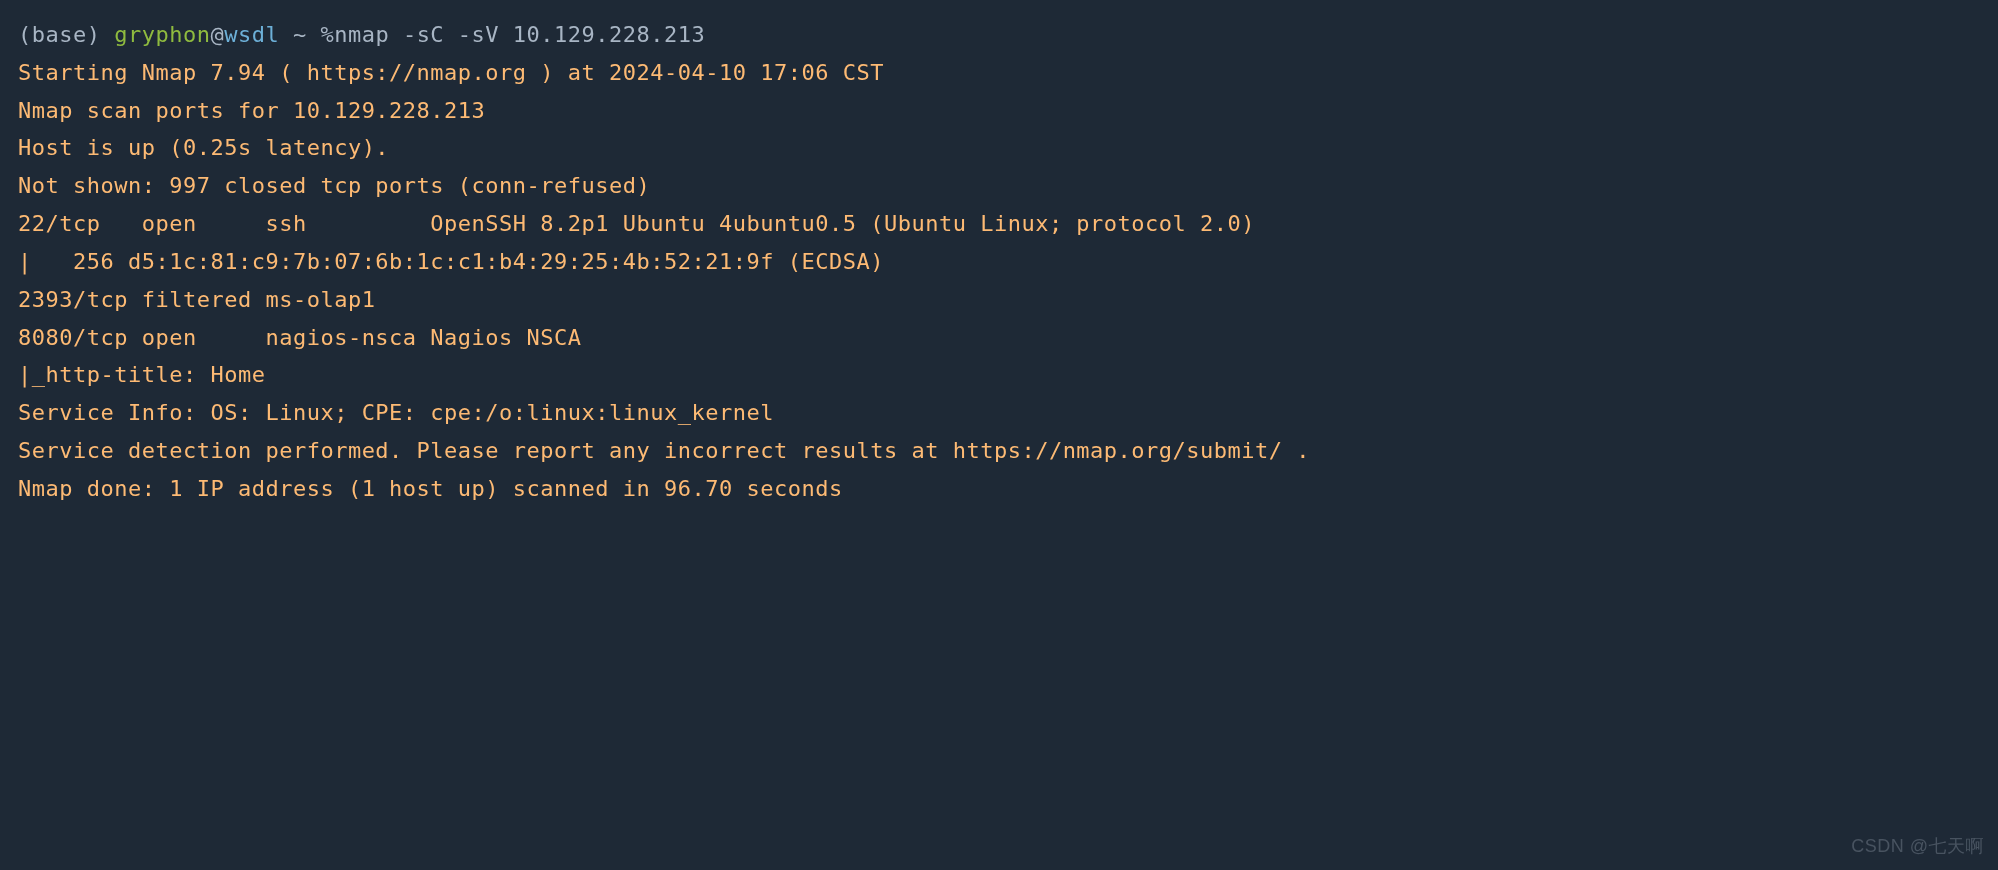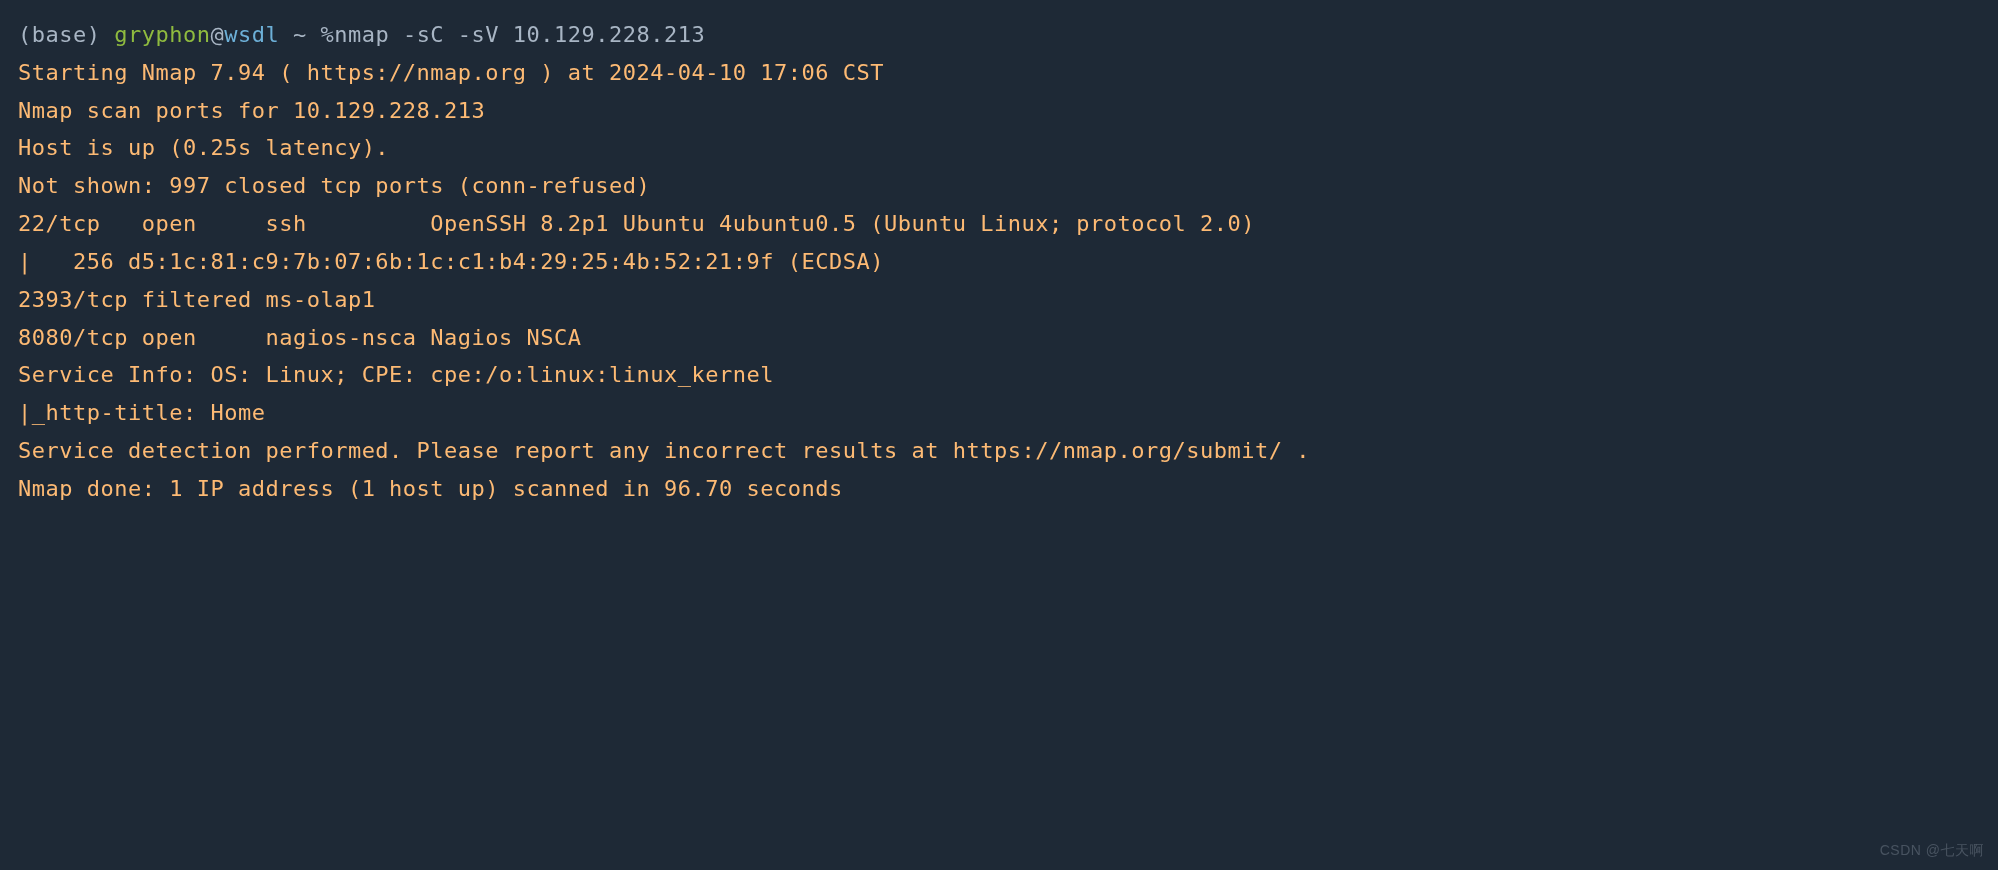--- a/index.html
+++ b/index.html
@@ -42,39 +42,39 @@
     .command {
       color: #a8b5c4;
     }
     .output {
       color: #fdba74;
     }
     .watermark {
       position: absolute;
       bottom: 8px;
       right: 14px;
-      font-size: 14px;
+      font-size: 18px;
       color: #5a6572;
       font-family: sans-serif;
       opacity: 0.7;
     }
   </style>
 </head>
 <body>
 
 <div>
   <div class="terminal-line"><span class="prompt-env">(base) </span><span class="prompt-user">gryphon</span><span class="prompt-at">@</span><span class="prompt-host">wsdl</span><span class="prompt-path"> ~ %</span><span class="command">nmap -sC -sV 10.129.228.213</span></div>
   <div class="terminal-line output">Starting Nmap 7.94 ( https://nmap.org ) at 2024-04-10 17:06 CST</div>
   <div class="terminal-line output">Nmap scan ports for 10.129.228.213</div>
   <div class="terminal-line output">Host is up (0.25s latency).</div>
   <div class="terminal-line output">Not shown: 997 closed tcp ports (conn-refused)</div>
   <div class="terminal-line output">22/tcp   open     ssh         OpenSSH 8.2p1 Ubuntu 4ubuntu0.5 (Ubuntu Linux; protocol 2.0)</div>
   <div class="terminal-line output">|   256 d5:1c:81:c9:7b:07:6b:1c:c1:b4:29:25:4b:52:21:9f (ECDSA)</div>
   <div class="terminal-line output">2393/tcp filtered ms-olap1</div>
   <div class="terminal-line output">8080/tcp open     nagios-nsca Nagios NSCA</div>
+  <div class="terminal-line output">|_http-title: Home</div>
   <div class="terminal-line output">Service Info: OS: Linux; CPE: cpe:/o:linux:linux_kernel</div>
-  <div class="terminal-line output">|_http-title: Home</div>
   <div class="terminal-line output"></div>
   <div class="terminal-line output">Service detection performed. Please report any incorrect results at https://nmap.org/submit/ .</div>
   <div class="terminal-line output">Nmap done: 1 IP address (1 host up) scanned in 96.70 seconds</div>
 </div>
 
 <div class="watermark">CSDN @七天啊</div>
 
 </body></html>

